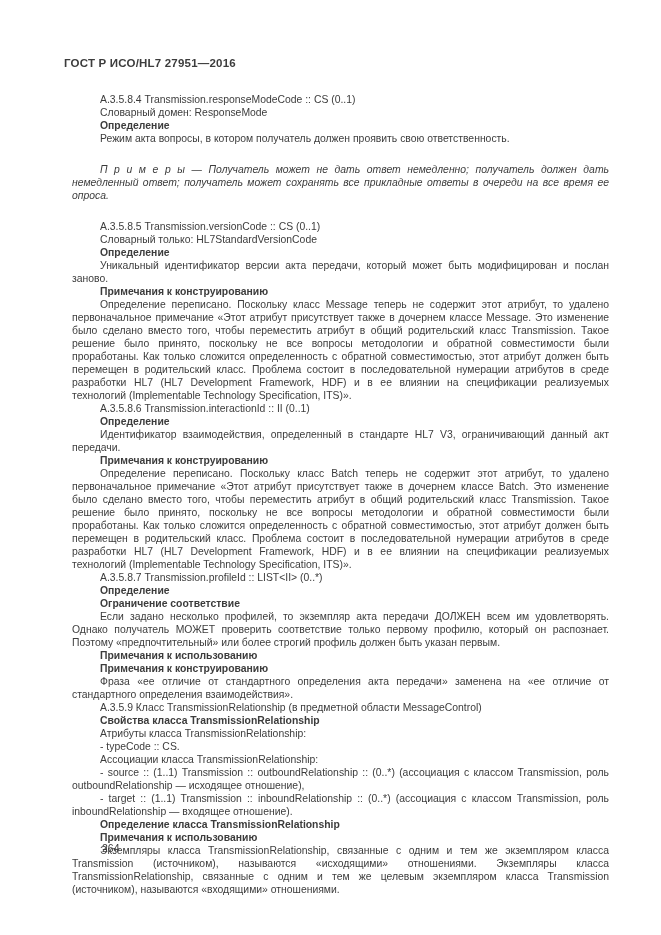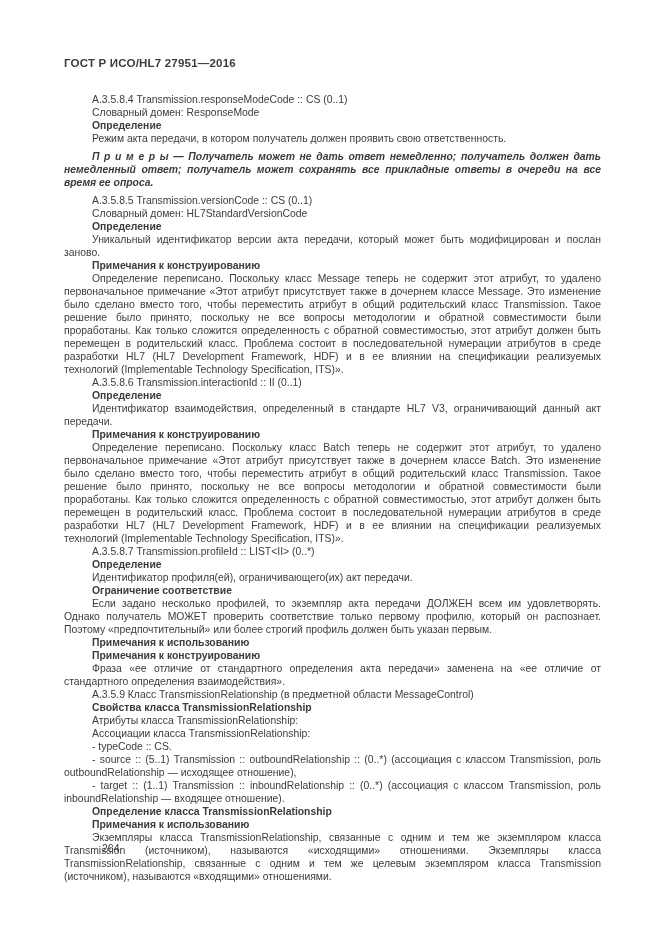--- a/index.html
+++ b/index.html
@@ -16,81 +16,80 @@
     position: absolute;
     left: 64px;
     top: 57px;
     font-size: 11.5px;
     font-weight: bold;
     letter-spacing: 0.2px;
     white-space: nowrap;
   }
   .content {
     position: absolute;
-    left: 64px;
+    left: 72px;
     top: 93px;
     width: 537px;
     font-size: 10.4px;
     line-height: 13px;
     text-align: justify;
     hyphens: auto;
     -webkit-hyphens: auto;
   }
   .content p { margin: 0; text-indent: 28px; }
   .content p.bold { font-weight: bold; }
   .content p.example {
-    font-weight: bold;
+    font-weight: normal;
     font-style: italic;
-    margin: 5px 0;
+    margin: 18px 0;
   }
   .page-number {
     position: absolute;
     left: 64px;
     top: 842px;
     font-size: 10.5px;
     margin-left: 38px;
   }
 </style>
 </head>
 <body>
 
 <div class="page">
   <div class="header">ГОСТ Р ИСО/HL7 27951—2016</div>
 
   <div class="content">
       <p class="plain">А.3.5.8.4 Transmission.responseModeCode :: CS (0..1)</p>
       <p class="plain">Словарный домен: ResponseMode</p>
       <p class="bold">Определение</p>
-      <p class="plain">Режим акта передачи, в котором получатель должен проявить свою ответственность.</p>
+      <p class="plain">Режим акта вопросы, в котором получатель должен проявить свою ответственность.</p>
       <p class="example">П р и м е р ы  — Получатель может не дать ответ немедленно; получатель должен дать немедленный ответ; получатель может сохранять все прикладные ответы в очереди на все время ее опроса.</p>
       <p class="plain">А.3.5.8.5 Transmission.versionCode :: CS (0..1)</p>
-      <p class="plain">Словарный домен: HL7StandardVersionCode</p>
+      <p class="plain">Словарный только: HL7StandardVersionCode</p>
       <p class="bold">Определение</p>
       <p class="plain">Уникальный идентификатор версии акта передачи, который может быть модифицирован и послан заново.</p>
       <p class="bold">Примечания к конструированию</p>
       <p class="plain">Определение переписано. Поскольку класс Message теперь не содержит этот атрибут, то удалено первоначальное примечание «Этот атрибут присутствует также в дочернем классе Message. Это изменение было сделано вместо того, чтобы переместить атрибут в общий родительский класс Transmission. Такое решение было принято, поскольку не все вопросы методологии и обратной совместимости были проработаны. Как только сложится определенность с обратной совместимостью, этот атрибут должен быть перемещен в родительский класс. Проблема состоит в последовательной нумерации атрибутов в среде разработки HL7 (HL7 Development Framework, HDF) и в ее влиянии на спецификации реализуемых технологий (Implementable Technology Specification, ITS)».</p>
       <p class="plain">А.3.5.8.6 Transmission.interactionId :: II (0..1)</p>
       <p class="bold">Определение</p>
       <p class="plain">Идентификатор взаимодействия, определенный в стандарте HL7 V3, ограничивающий данный акт передачи.</p>
       <p class="bold">Примечания к конструированию</p>
       <p class="plain">Определение переписано. Поскольку класс Batch теперь не содержит этот атрибут, то удалено первоначальное примечание «Этот атрибут присутствует также в дочернем классе Batch. Это изменение было сделано вместо того, чтобы переместить атрибут в общий родительский класс Transmission. Такое решение было принято, поскольку не все вопросы методологии и обратной совместимости были проработаны. Как только сложится определенность с обратной совместимостью, этот атрибут должен быть перемещен в родительский класс. Проблема состоит в последовательной нумерации атрибутов в среде разработки HL7 (HL7 Development Framework, HDF) и в ее влиянии на спецификации реализуемых технологий (Implementable Technology Specification, ITS)».</p>
       <p class="plain">А.3.5.8.7 Transmission.profileId :: LIST&lt;II&gt; (0..*)</p>
       <p class="bold">Определение</p>
-      <p class="plain">Идентификатор профиля(ей), ограничивающего(их) акт передачи.</p>
       <p class="bold">Ограничение соответствие</p>
       <p class="plain">Если задано несколько профилей, то экземпляр акта передачи ДОЛЖЕН всем им удовлетворять. Однако получатель МОЖЕТ проверить соответствие только первому профилю, который он распознает. Поэтому «предпочтительный» или более строгий профиль должен быть указан первым.</p>
       <p class="bold">Примечания к использованию</p>
       <p class="bold">Примечания к конструированию</p>
       <p class="plain">Фраза «ее отличие от стандартного определения акта передачи» заменена на «ее отличие от стандартного определения взаимодействия».</p>
       <p class="plain">А.3.5.9 Класс TransmissionRelationship (в предметной области MessageControl)</p>
       <p class="bold">Свойства класса TransmissionRelationship</p>
       <p class="plain">Атрибуты класса TransmissionRelationship:</p>
+      <p class="plain">- typeCode :: CS.</p>
       <p class="plain">Ассоциации класса TransmissionRelationship:</p>
-      <p class="plain">- typeCode :: CS.</p>
-      <p class="plain">- source :: (5..1) Transmission :: outboundRelationship :: (0..*) (ассоциация с классом Transmission, роль outboundRelationship — исходящее отношение),</p>
+      <p class="plain">- source :: (1..1) Transmission :: outboundRelationship :: (0..*) (ассоциация с классом Transmission, роль outboundRelationship — исходящее отношение),</p>
       <p class="plain">- target :: (1..1) Transmission :: inboundRelationship :: (0..*) (ассоциация с классом Transmission, роль inboundRelationship — входящее отношение).</p>
       <p class="bold">Определение класса TransmissionRelationship</p>
       <p class="bold">Примечания к использованию</p>
       <p class="plain">Экземпляры класса TransmissionRelationship, связанные с одним и тем же экземпляром класса Transmission (источником), называются «исходящими» отношениями. Экземпляры класса TransmissionRelationship, связанные с одним и тем же целевым экземпляром класса Transmission (источником), называются «входящими» отношениями.</p>
     </div>
 
   <div class="page-number">264</div>
 </div>
 
 </body></html>

